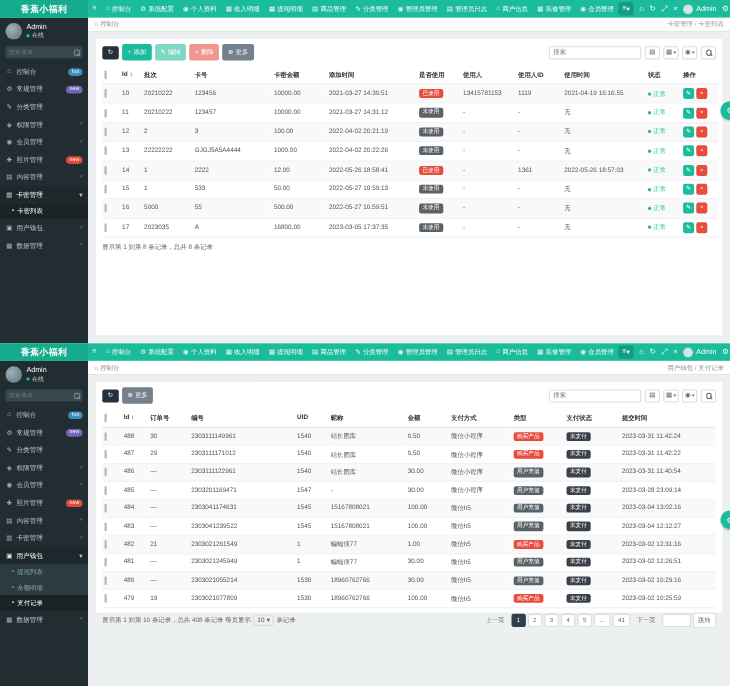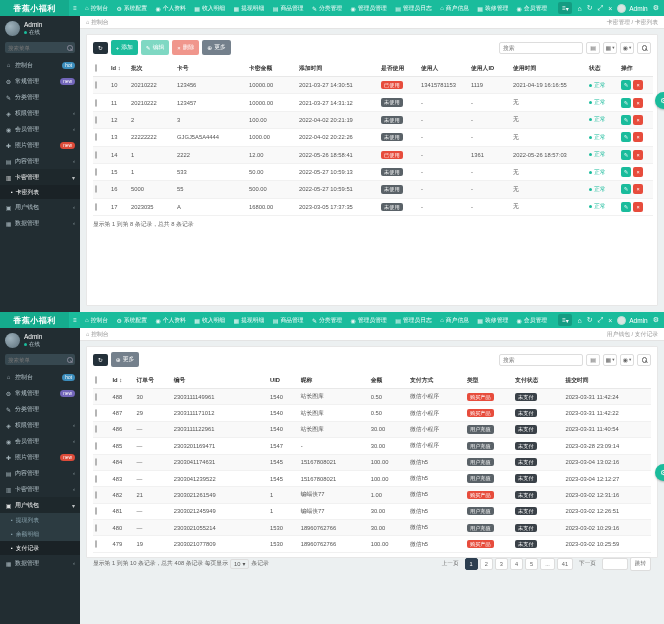--- a/index.html
+++ b/index.html
@@ -1,20 +1,20 @@
 <!DOCTYPE html>
 <html><head>
 <meta charset="utf-8">
 <style>
   * { margin:0; padding:0; box-sizing:border-box; font-family:"Liberation Sans","DejaVu Sans",sans-serif; }
   body { width:664px; height:624px; background:#d9dde0; overflow:hidden; }
   .shot { width:664px; height:312px; position:relative; overflow:hidden; background:#ecf0f1; }
   
   .topbar { position:absolute; top:0; left:0; right:0; height:16px; background:#1abc9c; display:flex; align-items:stretch; color:#fff; z-index:5; }
-  .logo { width:69px; background:#15ab8d; font-size:8px; font-weight:bold; display:flex; align-items:center; justify-content:center; letter-spacing:.5px; }
+  .logo { width:80px; background:#15ab8d; font-size:8px; font-weight:bold; display:flex; align-items:center; justify-content:center; letter-spacing:.5px; }
   .nav { display:flex; align-items:center; flex:1; overflow:hidden; }
   .nav-it { display:flex; align-items:center; gap:2px; font-size:5.8px; padding:0 4.2px; height:100%; cursor:pointer; white-space:nowrap; }
   .nav-it .ic { font-size:6px; opacity:.9; }
   .hdr-right { margin-left:auto; display:flex; align-items:center; gap:5px; padding-right:5px; }
   .hdr-drop { background:#149c82; width:14px; height:12px; border-radius:2px; display:flex; align-items:center; justify-content:center; font-size:6px; cursor:pointer; }
   .hdr-ic { font-size:7px; cursor:pointer; opacity:.95; }
   .hdr-user { display:flex; align-items:center; gap:3px; font-size:6.5px; cursor:pointer; }
   .hdr-avatar { width:9px; height:9px; border-radius:50%; background:#d8e6e2; border:1px solid #bfe0d7; }
   
   .sidebar { position:absolute; top:16px; left:0; bottom:0; width:80px; background:#222d32; z-index:4; }

